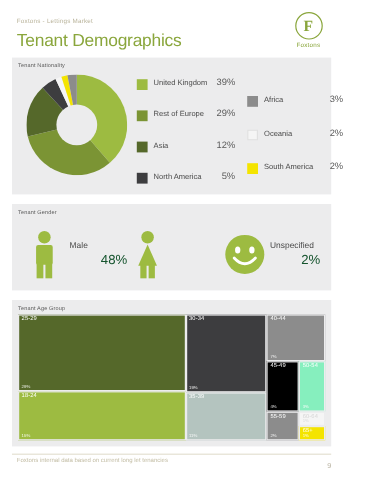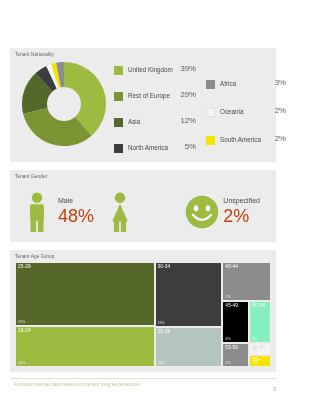--- a/index.html
+++ b/index.html
@@ -65,21 +65,21 @@
   
   #gender { left: 10px; top: 170px; width: 266px; height: 72px; }
   .gender-grid {
     position: absolute; left: 10px; top: 16px; right: 8px; height: 52px;
     display: flex; align-items: center;
   }
   .gender-item { display: flex; align-items: center; flex: 1; }
   .gender-icon { width: 34px; height: 48px; display: flex; align-items: center; justify-content: center; }
   .gender-text { margin-left: 4px; }
   .gender-name { font-size: 7px; color: #4a4a4a; margin-bottom: 2px; }
-  .gender-pct { font-size: 18px; color: #c2410c; font-weight: 400; }
+  .gender-pct { font-size: 11px; color: #14532d; font-weight: 400; margin-left: 26px; }
 
   
   #age { left: 10px; top: 250px; width: 266px; height: 122px; }
   .treemap { position: absolute; left: 5px; top: 12px; width: 256px; height: 105px; }
   .cell { position: absolute; overflow: hidden; }
   .cell-label {
     position: absolute; left: 2px; top: 1px;
     font-size: 4.8px; letter-spacing: .1px;
   }
   .cell-pct {
@@ -96,20 +96,30 @@
   .page-num {
     position: absolute; right: 10px; top: 386px;
     font-size: 6px; color: #b8b2a0;
   }
 </style>
 </head>
 <body>
 
 <div class="page">
 
+  <div class="header">
+    <div class="breadcrumb">Foxtons - Lettings Market</div>
+    <div class="page-title">Tenant Demographics</div>
+    <div class="logo">
+      <div class="logo-ring">
+        <span>F</span>
+      </div>
+      <div class="logo-word">Foxtons</div>
+    </div>
+  </div>
 
   <div class="panel" id="nationality">
     <div class="panel-title">Tenant Nationality</div>
 
     <div class="donut">
       <svg viewBox="0 0 84 84" width="84" height="84">
         <g id="donut-slices">
             <path d="M 42 42 L 42 0 A 42 42 0 0 1 69.54900127139747 73.7025634444368 Z" fill="#9dbb41"></path>
             <path d="M 42 42 L 69.54900127139747 73.7025634444368 A 42 42 0 0 1 1.1377014317996341 51.70940552882874 Z" fill="#7b9434"></path>
             <path d="M 42 42 L 1.1377014317996341 51.70940552882874 A 42 42 0 0 1 13.47837931163279 11.169541792102677 Z" fill="#55682a"></path>

